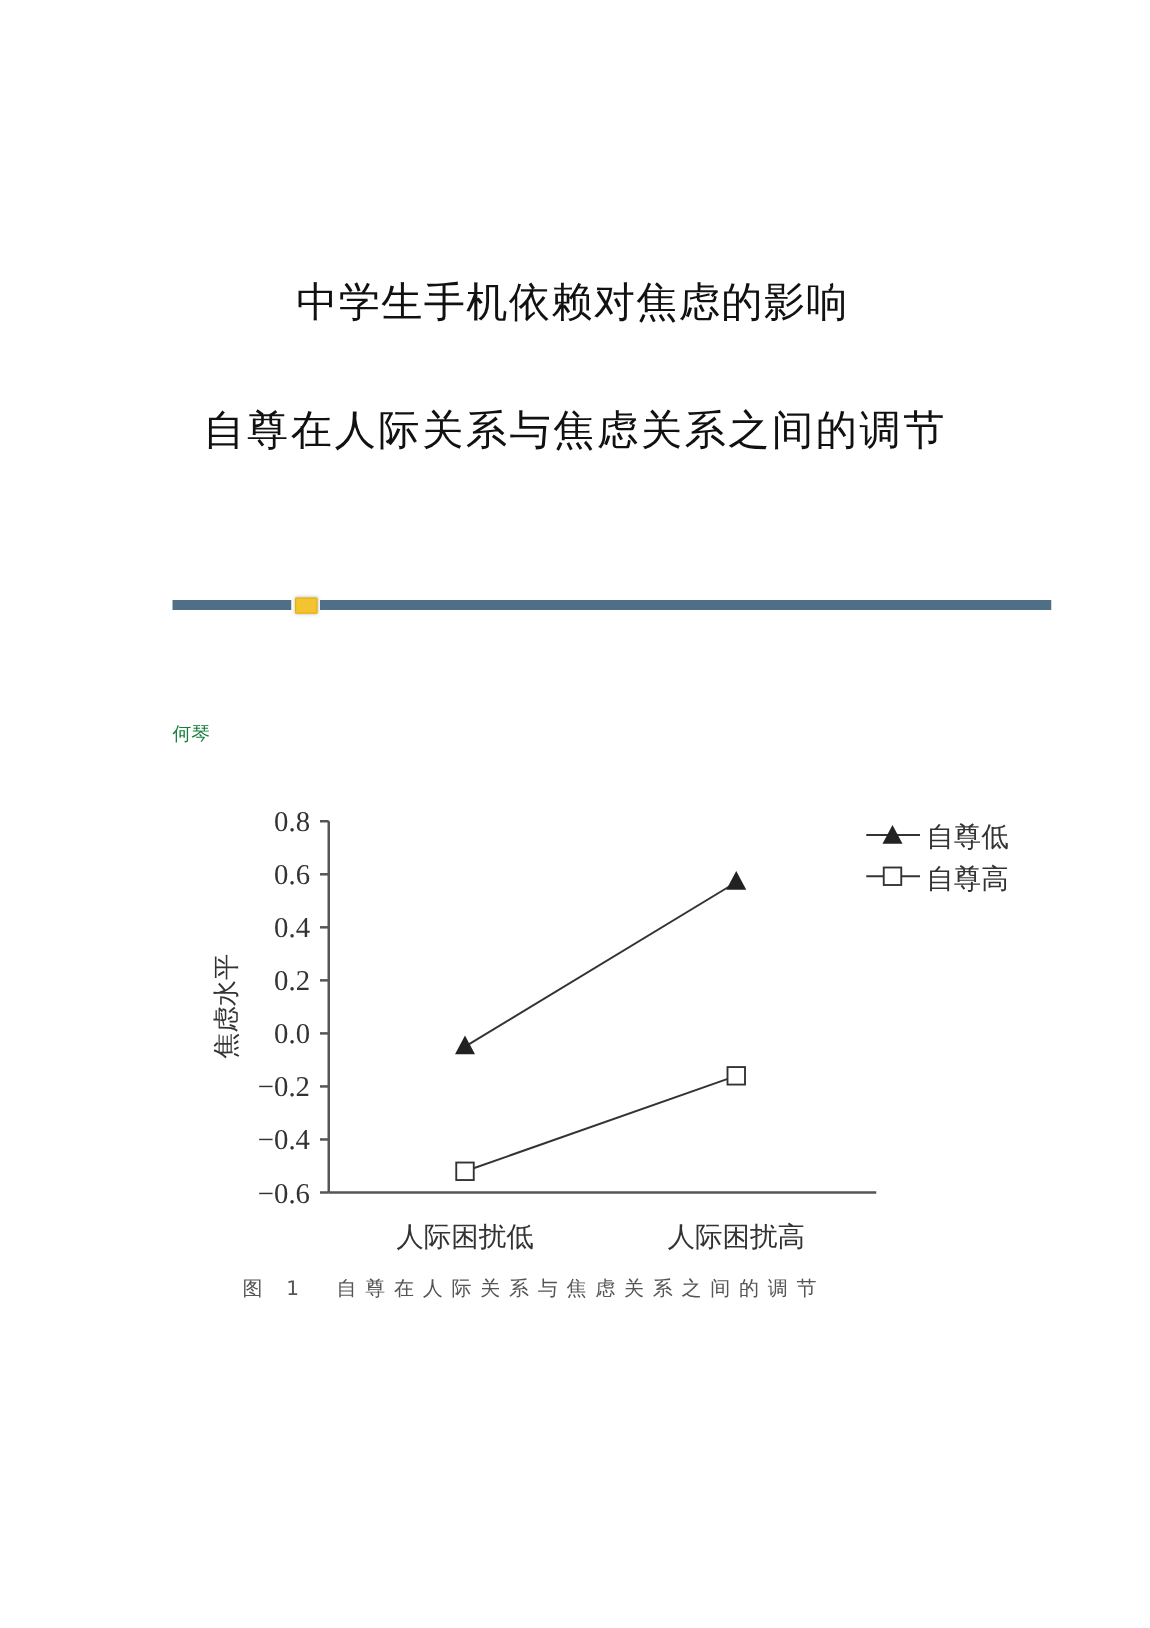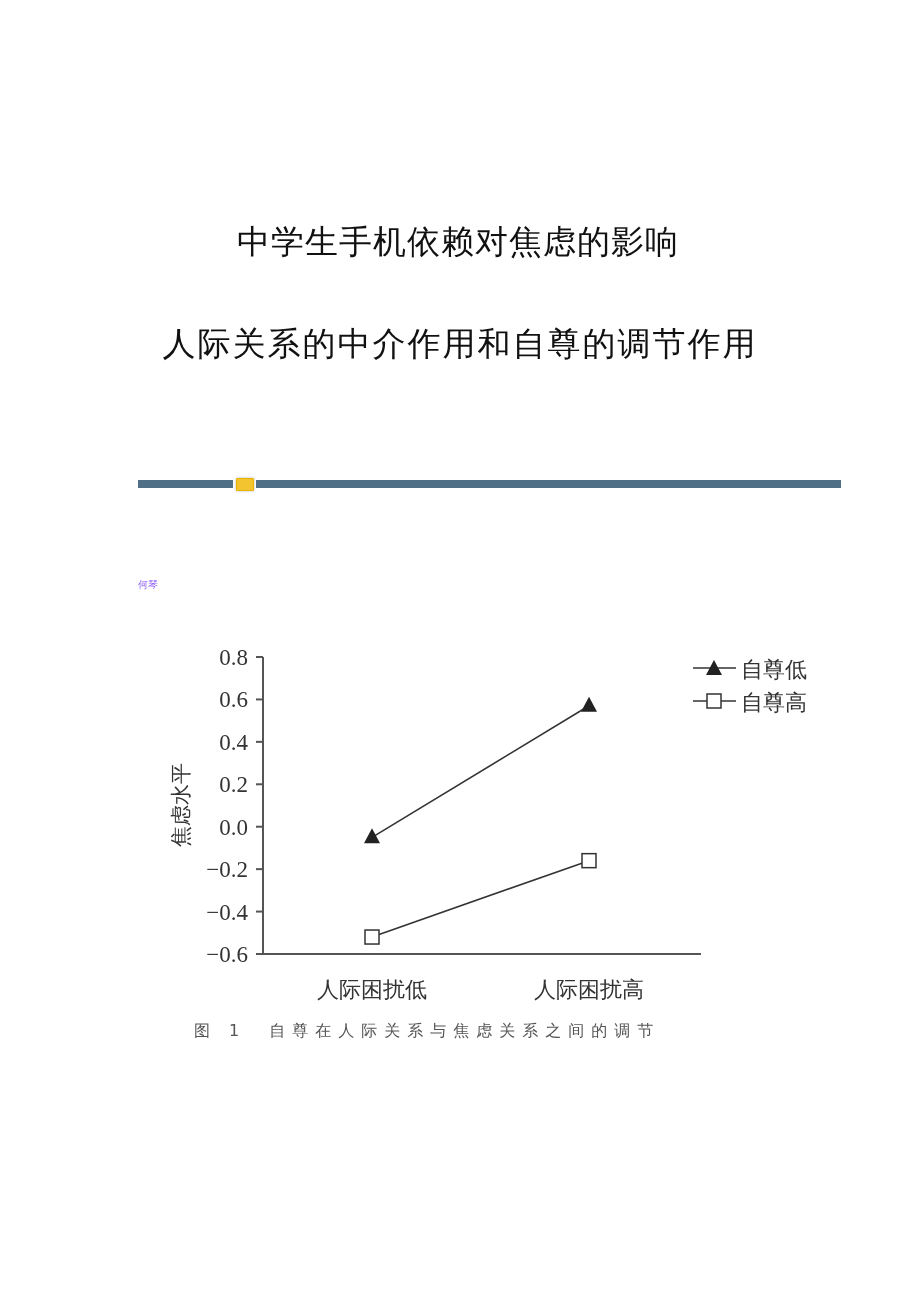--- a/index.html
+++ b/index.html
@@ -7,33 +7,33 @@
            font-family: "DejaVu Serif", "Liberation Serif", serif; color: #111; }
     .title { position: absolute; left: 0; width: 920px; text-align: center;
              font-size: 33px; letter-spacing: 1px; font-family: "DejaVu Sans", "Liberation Sans", sans-serif; }
     #title1 { top: 220px; left: -2px; }
     #title2 { top: 322px; left: 0px; letter-spacing: 2px; }
     .divider { position: absolute; top: 480px; height: 8px; background: #4f6f86; }
     #div-left { left: 138px; width: 95px; }
     #div-right { left: 256px; width: 585px; }
     #div-badge { position: absolute; left: 236px; top: 478px; width: 16px; height: 11px;
                  background: #f4c430; border: 1px solid #e6b400; box-shadow: 0 0 3px #bbb; border-radius: 1px; }
-    #author { position: absolute; left: 138px; top: 578px; font-size: 10px; color: #8b5cf6;
+    #author { position: absolute; left: 138px; top: 578px; font-size: 15px; color: #15803d;
               font-family: "DejaVu Sans", "Liberation Sans", sans-serif; }
     #chart { position: absolute; left: 0; top: 0; }
     #chart text { font-family: "Liberation Serif", "DejaVu Serif", serif; fill: #333; }
     .cjk { font-family: "DejaVu Sans", "Liberation Sans", sans-serif !important; }
     #caption { position: absolute; left: 194px; top: 1021px; font-size: 16px; color: #555;
                letter-spacing: 7px; font-family: "DejaVu Sans", "Liberation Sans", sans-serif; }
   </style>
 </head>
 <body>
 
 <div id="title1" class="title">中学生手机依赖对焦虑的影响</div>
-<div id="title2" class="title">人际关系的中介作用和自尊的调节作用</div>
+<div id="title2" class="title">自尊在人际关系与焦虑关系之间的调节</div>
 
 <div id="div-left" class="divider"></div>
 <div id="div-badge"></div>
 <div id="div-right" class="divider"></div>
 
 <div id="author">何琴</div>
 
 <svg id="chart" width="920" height="1302">
 
   <line x1="263" y1="657" x2="263" y2="954" stroke="#555" stroke-width="2"></line>

